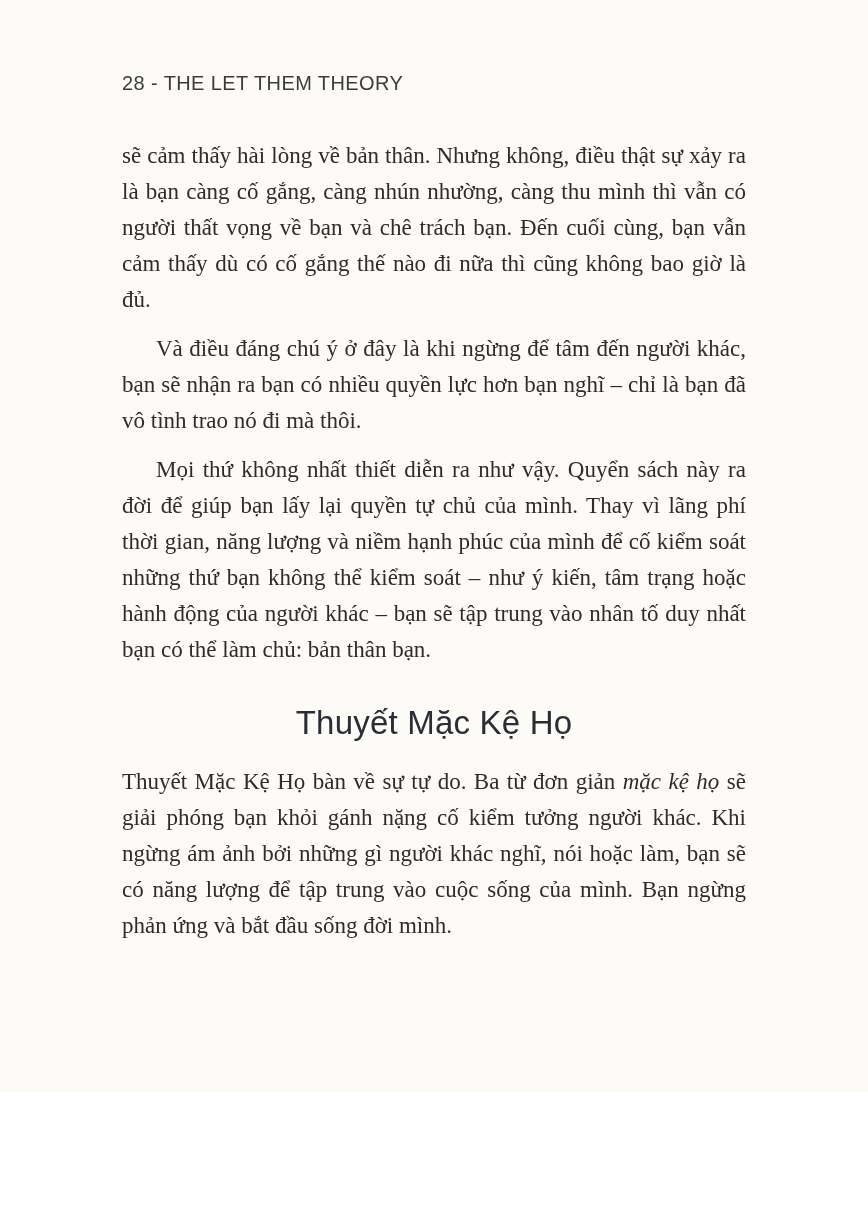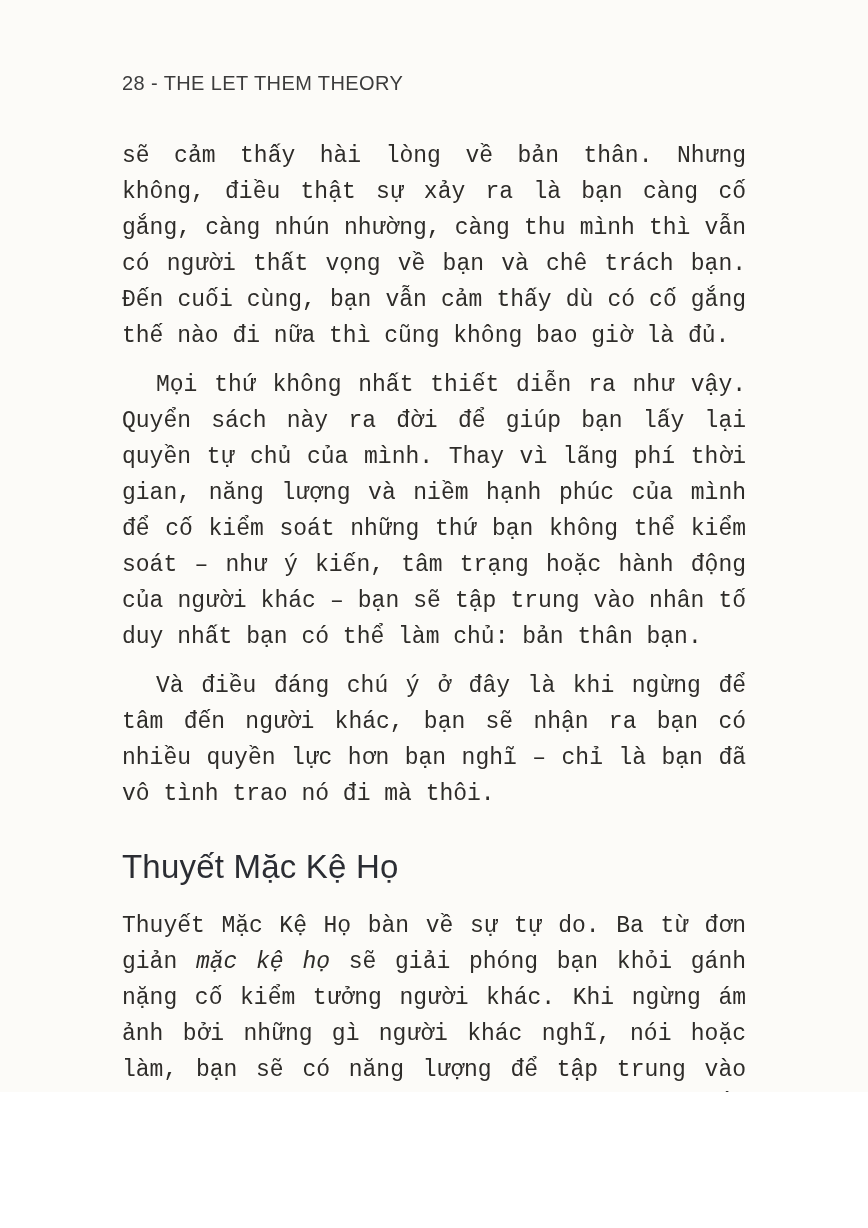--- a/index.html
+++ b/index.html
@@ -29,42 +29,42 @@
     top: 138px;
     left: 122px;
     width: 624px;
   }
   .para {
     margin: 0 0 13px 0;
     font-size: 23px;
     line-height: 36px;
     text-align: justify;
     color: var(--body-text, #2e2c29);
-    font-family: Liberation Mono, monospace;
   }
   .para.indent {
     text-indent: 34px;
   }
   .para em {
     font-style: italic;
   }
   .section-heading {
     margin: 36px 0 22px 0;
     font-family: "Liberation Sans", "DejaVu Sans", sans-serif;
     font-size: 33px;
     font-weight: 500;
     letter-spacing: 0.2px;
+    text-align: center;
     color: var(--heading-text, #2b2d33);
   }
 </style>
 </head>
 <body>
 
 <div class="page">
   <div class="running-header">28 - THE LET THEM THEORY</div>
   <div class="page-body">
       <p class="para"><span>sẽ cảm thấy hài lòng về bản thân. Nhưng không, điều thật sự xảy ra là bạn càng cố gắng, càng nhún nhường, càng thu mình thì vẫn có người thất vọng về bạn và chê trách bạn. Đến cuối cùng, bạn vẫn cảm thấy dù có cố gắng thế nào đi nữa thì cũng không bao giờ là đủ.</span></p>
+      <p class="para indent"><span>Và điều đáng chú ý ở đây là khi ngừng để tâm đến người khác, bạn sẽ nhận ra bạn có nhiều quyền lực hơn bạn nghĩ – chỉ là bạn đã vô tình trao nó đi mà thôi.</span></p>
       <p class="para indent"><span>Mọi thứ không nhất thiết diễn ra như vậy. Quyển sách này ra đời để giúp bạn lấy lại quyền tự chủ của mình. Thay vì lãng phí thời gian, năng lượng và niềm hạnh phúc của mình để cố kiểm soát những thứ bạn không thể kiểm soát – như ý kiến, tâm trạng hoặc hành động của người khác – bạn sẽ tập trung vào nhân tố duy nhất bạn có thể làm chủ: bản thân bạn.</span></p>
-      <p class="para indent"><span>Và điều đáng chú ý ở đây là khi ngừng để tâm đến người khác, bạn sẽ nhận ra bạn có nhiều quyền lực hơn bạn nghĩ – chỉ là bạn đã vô tình trao nó đi mà thôi.</span></p>
       <h2 class="section-heading">Thuyết Mặc Kệ Họ</h2>
       <p class="para"><span>Thuyết Mặc Kệ Họ bàn về sự tự do. Ba từ đơn giản </span><em>mặc kệ họ</em><span> sẽ giải phóng bạn khỏi gánh nặng cố kiểm tưởng người khác. Khi ngừng ám ảnh bởi những gì người khác nghĩ, nói hoặc làm, bạn sẽ có năng lượng để tập trung vào cuộc sống của mình. Bạn ngừng phản ứng và bắt đầu sống đời mình.</span></p>
     </div>
 </div>
 
 </body></html>

